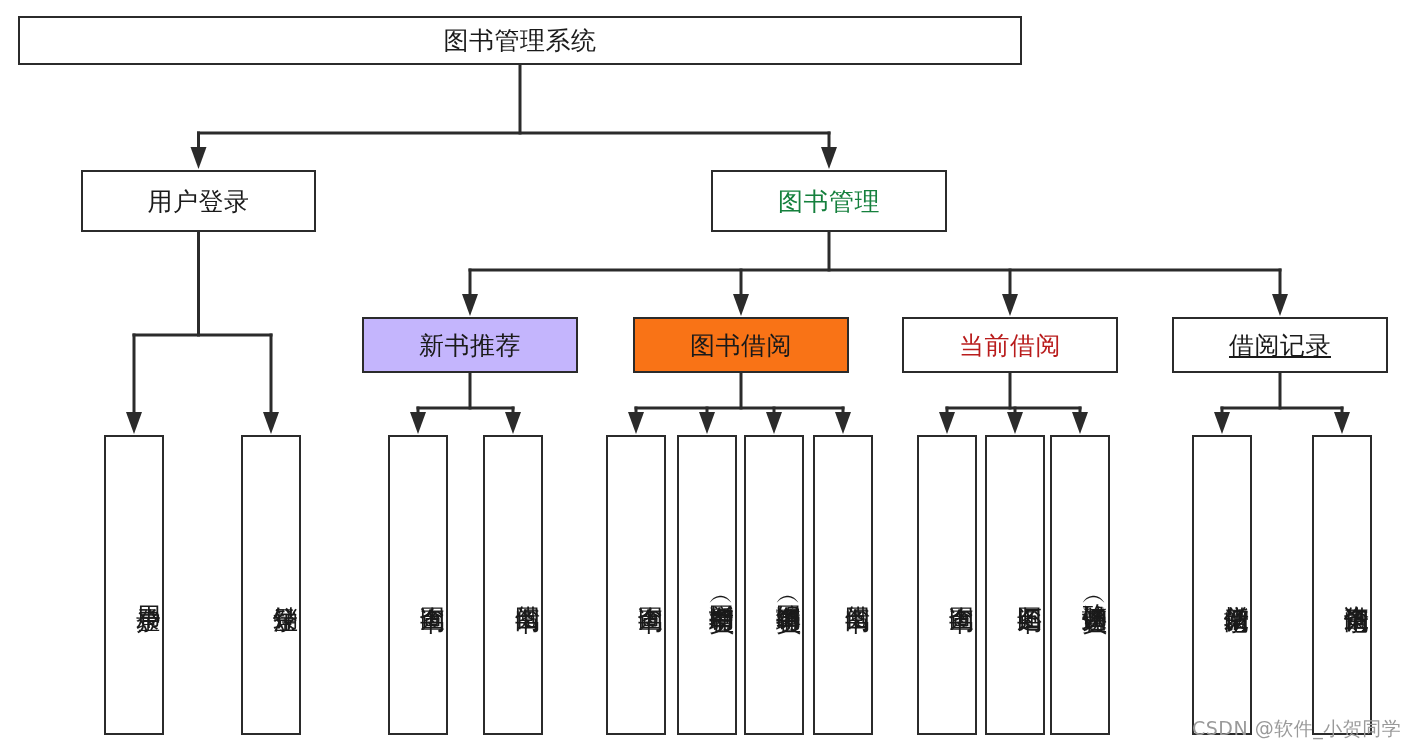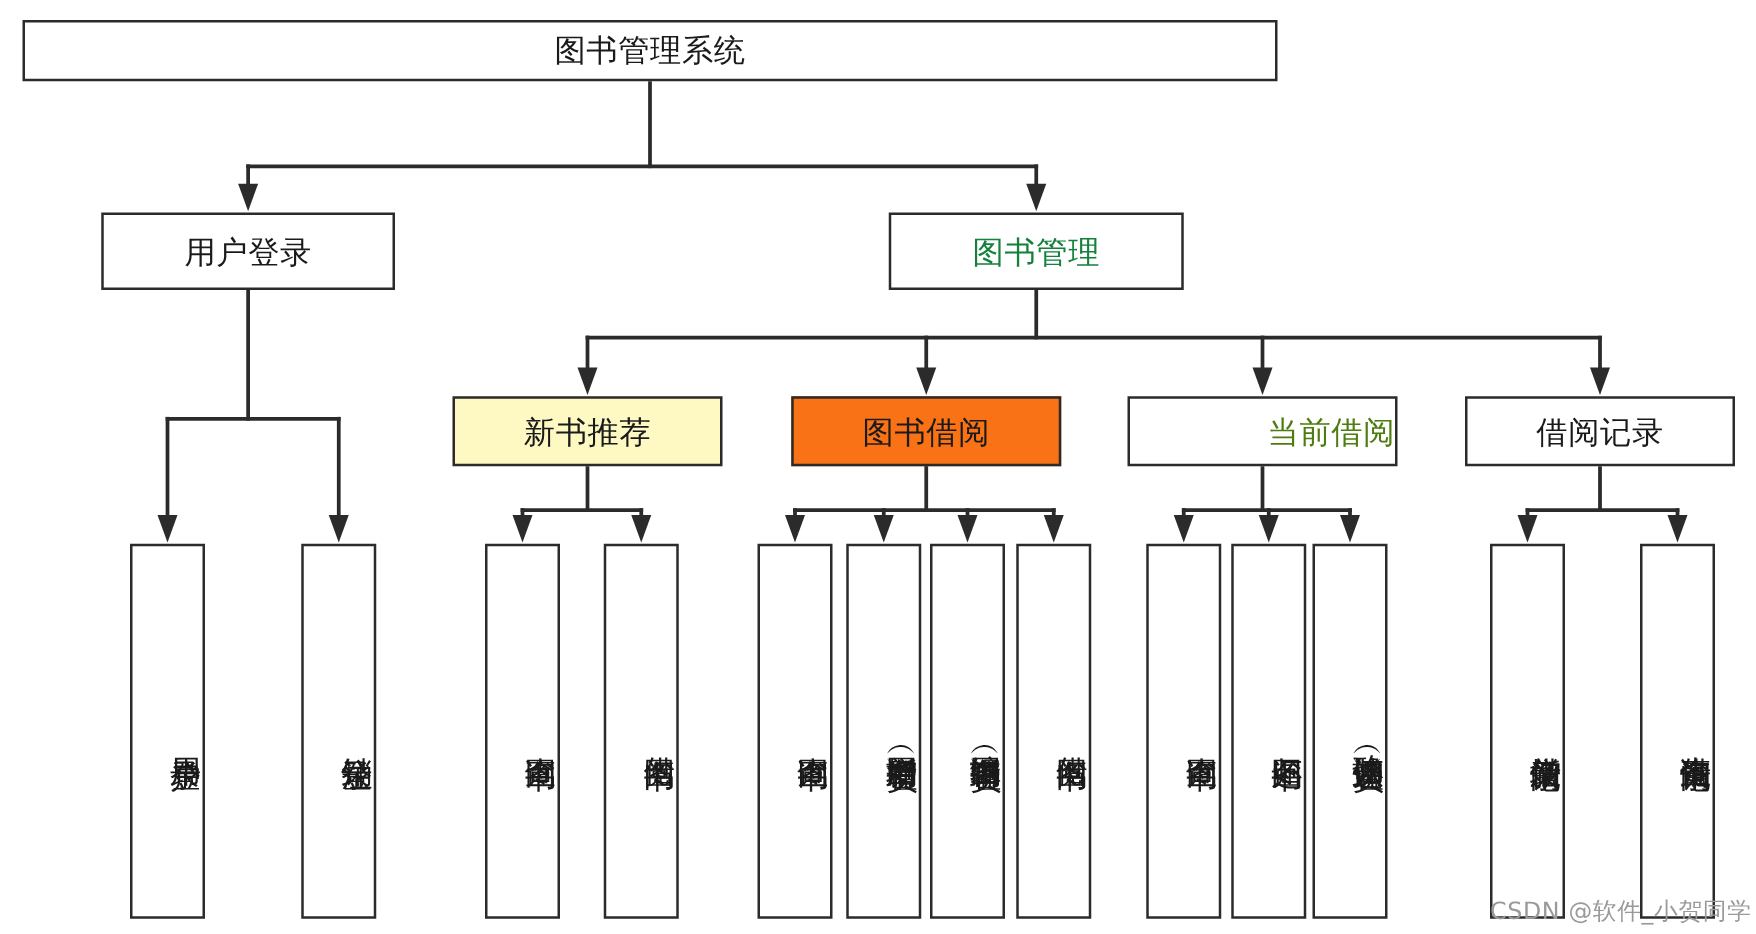--- a/index.html
+++ b/index.html
@@ -129,30 +129,30 @@
   <div id="node-layer">
       <div class="node horiz" style="left: 18px; top: 16px; width: 1004px; height: 49px; border-color: rgb(43, 43, 43); background: rgb(255, 255, 255); color: rgb(26, 26, 26);">
         <span class="node-label">图书管理系统</span>
       </div>
       <div class="node horiz" style="left: 81px; top: 170px; width: 235px; height: 62px; border-color: rgb(43, 43, 43); background: rgb(255, 255, 255); color: rgb(26, 26, 26);">
         <span class="node-label">用户登录</span>
       </div>
       <div class="node horiz" style="left: 711px; top: 170px; width: 236px; height: 62px; border-color: rgb(43, 43, 43); background: rgb(255, 255, 255); color: #15803d;">
         <span class="node-label">图书管理</span>
       </div>
-      <div class="node horiz" style="left: 362px; top: 317px; width: 216px; height: 56px; border-color: rgb(43, 43, 43); background: #fef9c3; color: rgb(26, 26, 26);">
+      <div class="node horiz" style="left: 362px; top: 317px; width: 216px; height: 56px; border-color: rgb(43, 43, 43); background: #c4b5fd; color: rgb(26, 26, 26);">
         <span class="node-label">新书推荐</span>
       </div>
       <div class="node horiz" style="left: 633px; top: 317px; width: 216px; height: 56px; border-color: rgb(43, 43, 43); background: #f97316; color: rgb(26, 26, 26);">
         <span class="node-label">图书借阅</span>
       </div>
-      <div class="node horiz" style="left: 902px; top: 317px; width: 216px; height: 56px; border-color: rgb(43, 43, 43); background: rgb(255, 255, 255); color: #4d7c0f; justify-content: flex-end;">
+      <div class="node horiz" style="left: 902px; top: 317px; width: 216px; height: 56px; border-color: rgb(43, 43, 43); background: rgb(255, 255, 255); color: #b91c1c;">
         <span class="node-label">当前借阅</span>
       </div>
-      <div class="node horiz" style="left: 1172px; top: 317px; width: 216px; height: 56px; border-color: rgb(43, 43, 43); background: rgb(255, 255, 255); color: rgb(26, 26, 26);">
+      <div class="node horiz" style="left: 1172px; top: 317px; width: 216px; height: 56px; border-color: rgb(43, 43, 43); background: rgb(255, 255, 255); color: rgb(26, 26, 26); text-decoration: underline;">
         <span class="node-label">借阅记录</span>
       </div>
       <div class="node vert" style="left: 104px; top: 435px; width: 60px; height: 300px; border-color: rgb(43, 43, 43); background: rgb(255, 255, 255); color: rgb(26, 26, 26);">
         <span class="node-label">用户登录</span>
       </div>
       <div class="node vert" style="left: 241px; top: 435px; width: 60px; height: 300px; border-color: rgb(43, 43, 43); background: rgb(255, 255, 255); color: rgb(26, 26, 26);">
         <span class="node-label">注销登录</span>
       </div>
       <div class="node vert" style="left: 388px; top: 435px; width: 60px; height: 300px; border-color: rgb(43, 43, 43); background: rgb(255, 255, 255); color: rgb(26, 26, 26);">
         <span class="node-label">查询图书</span>

